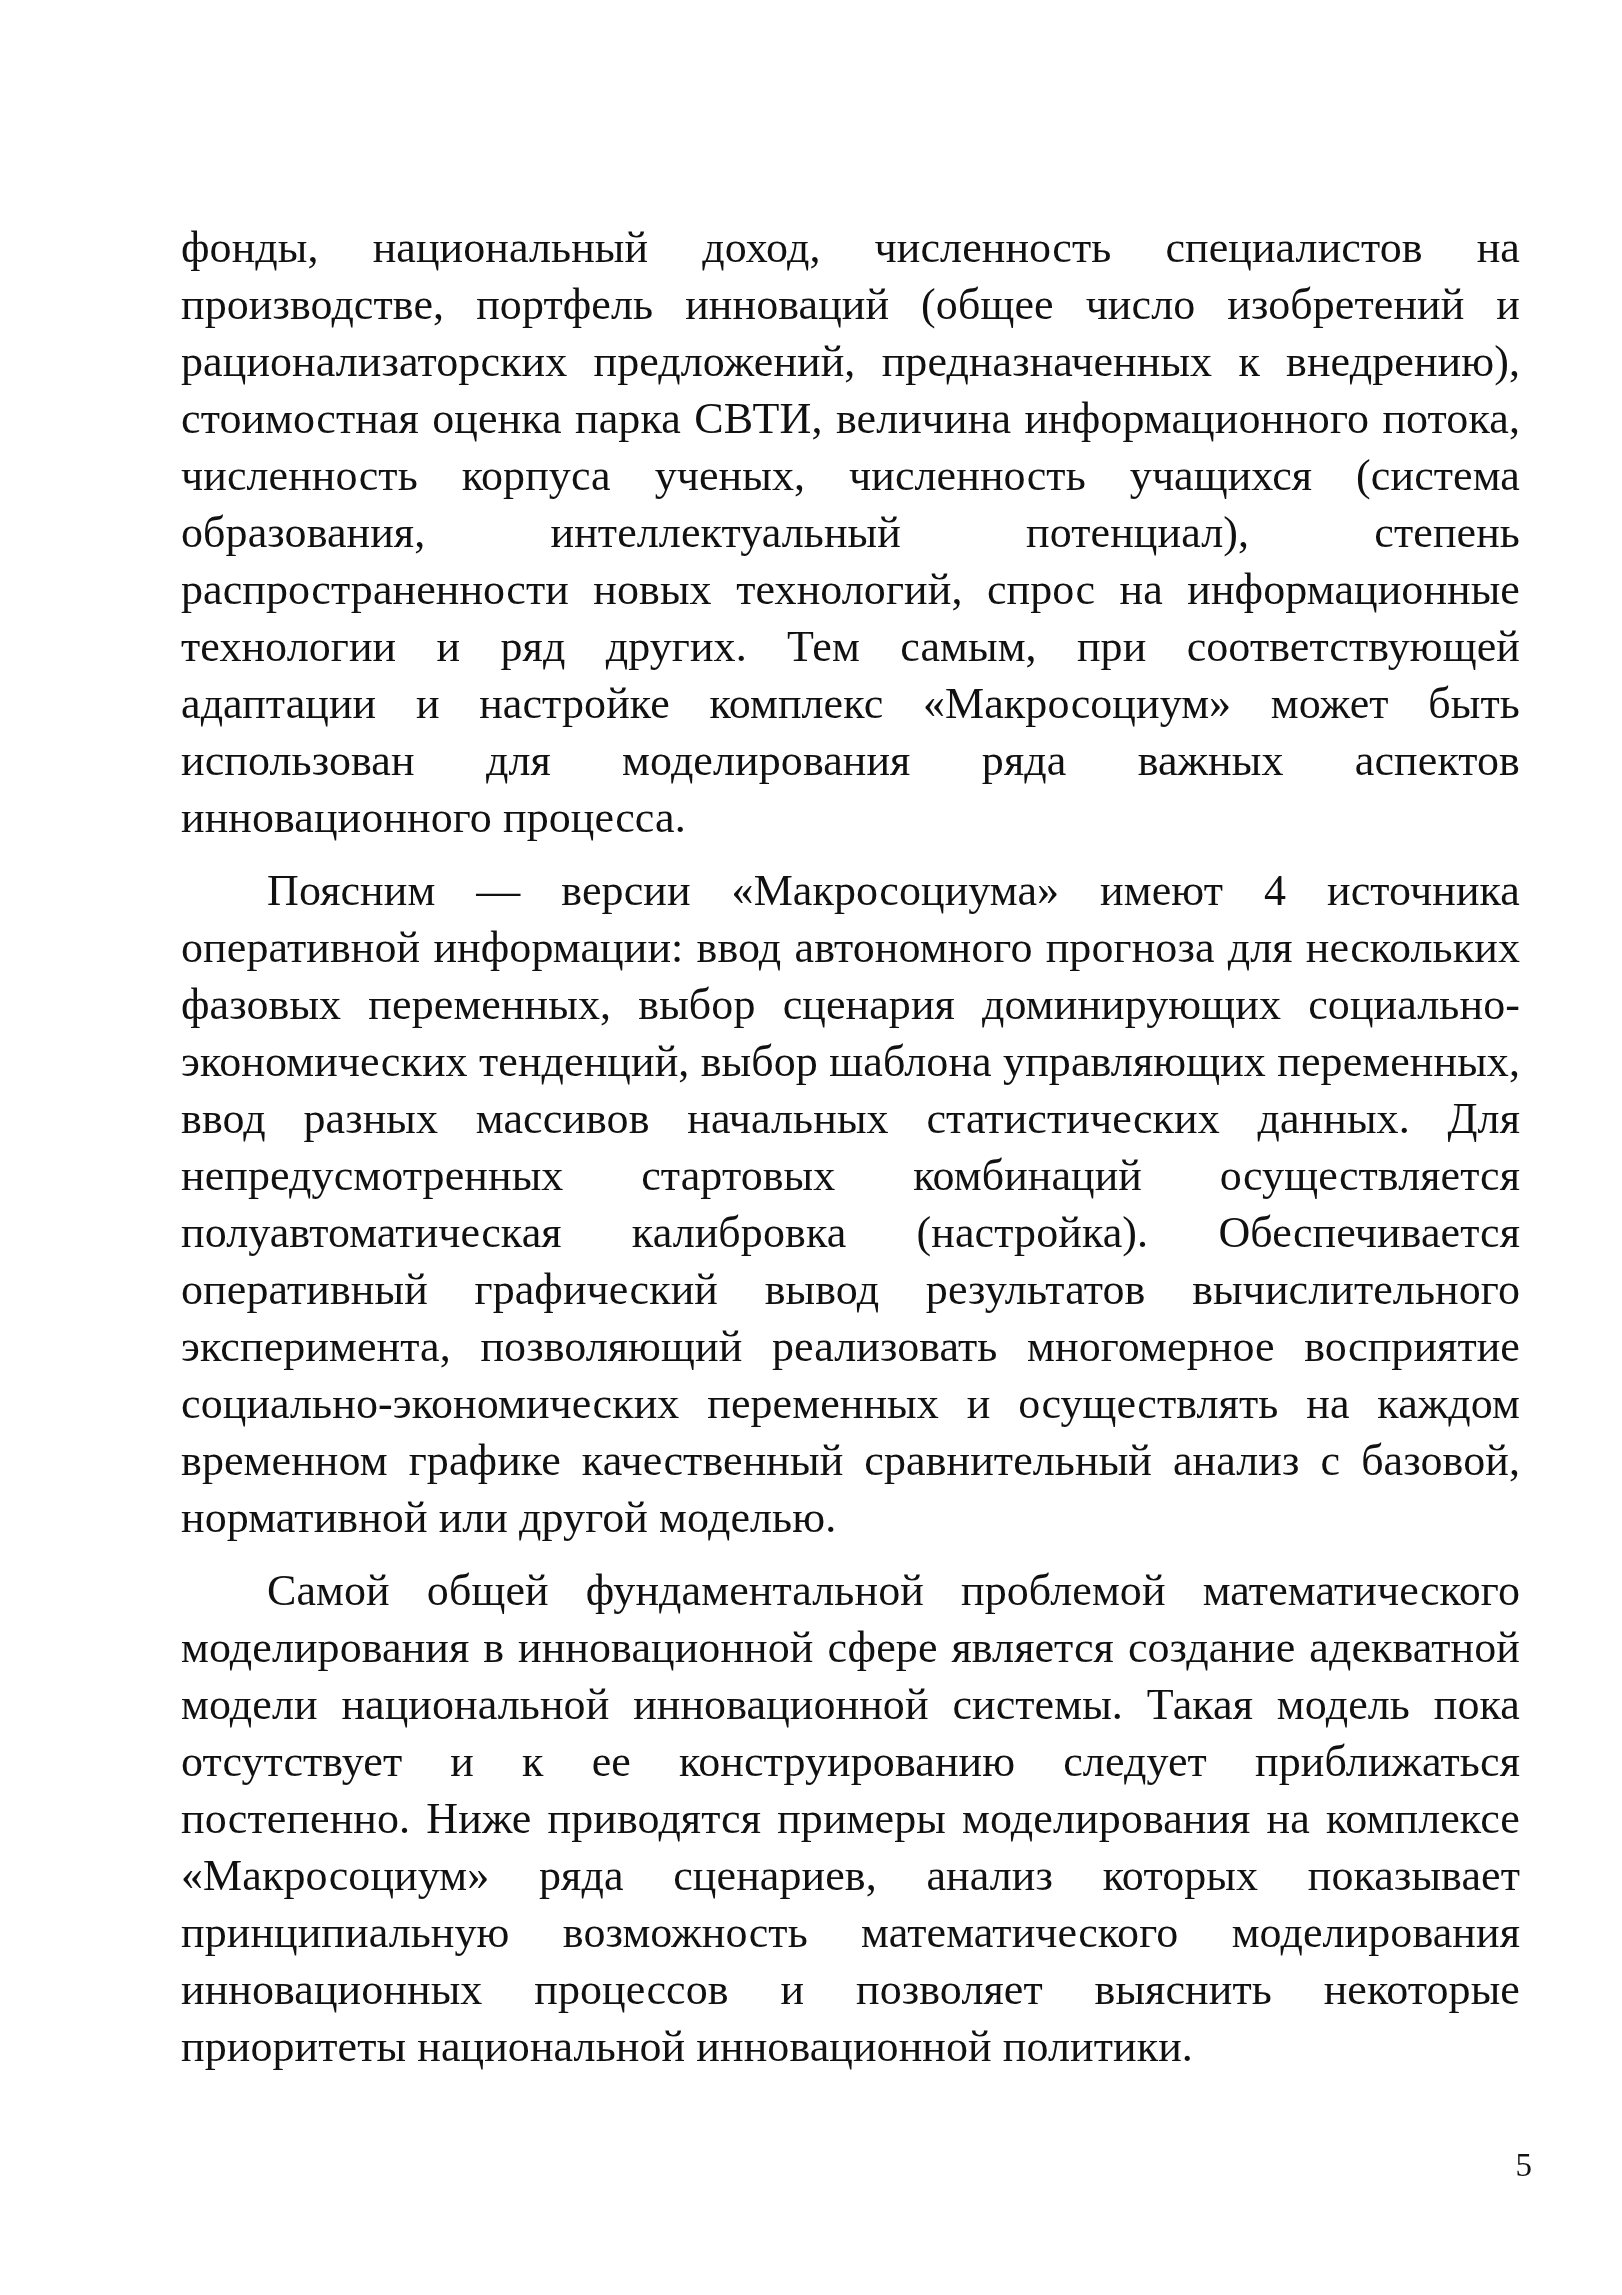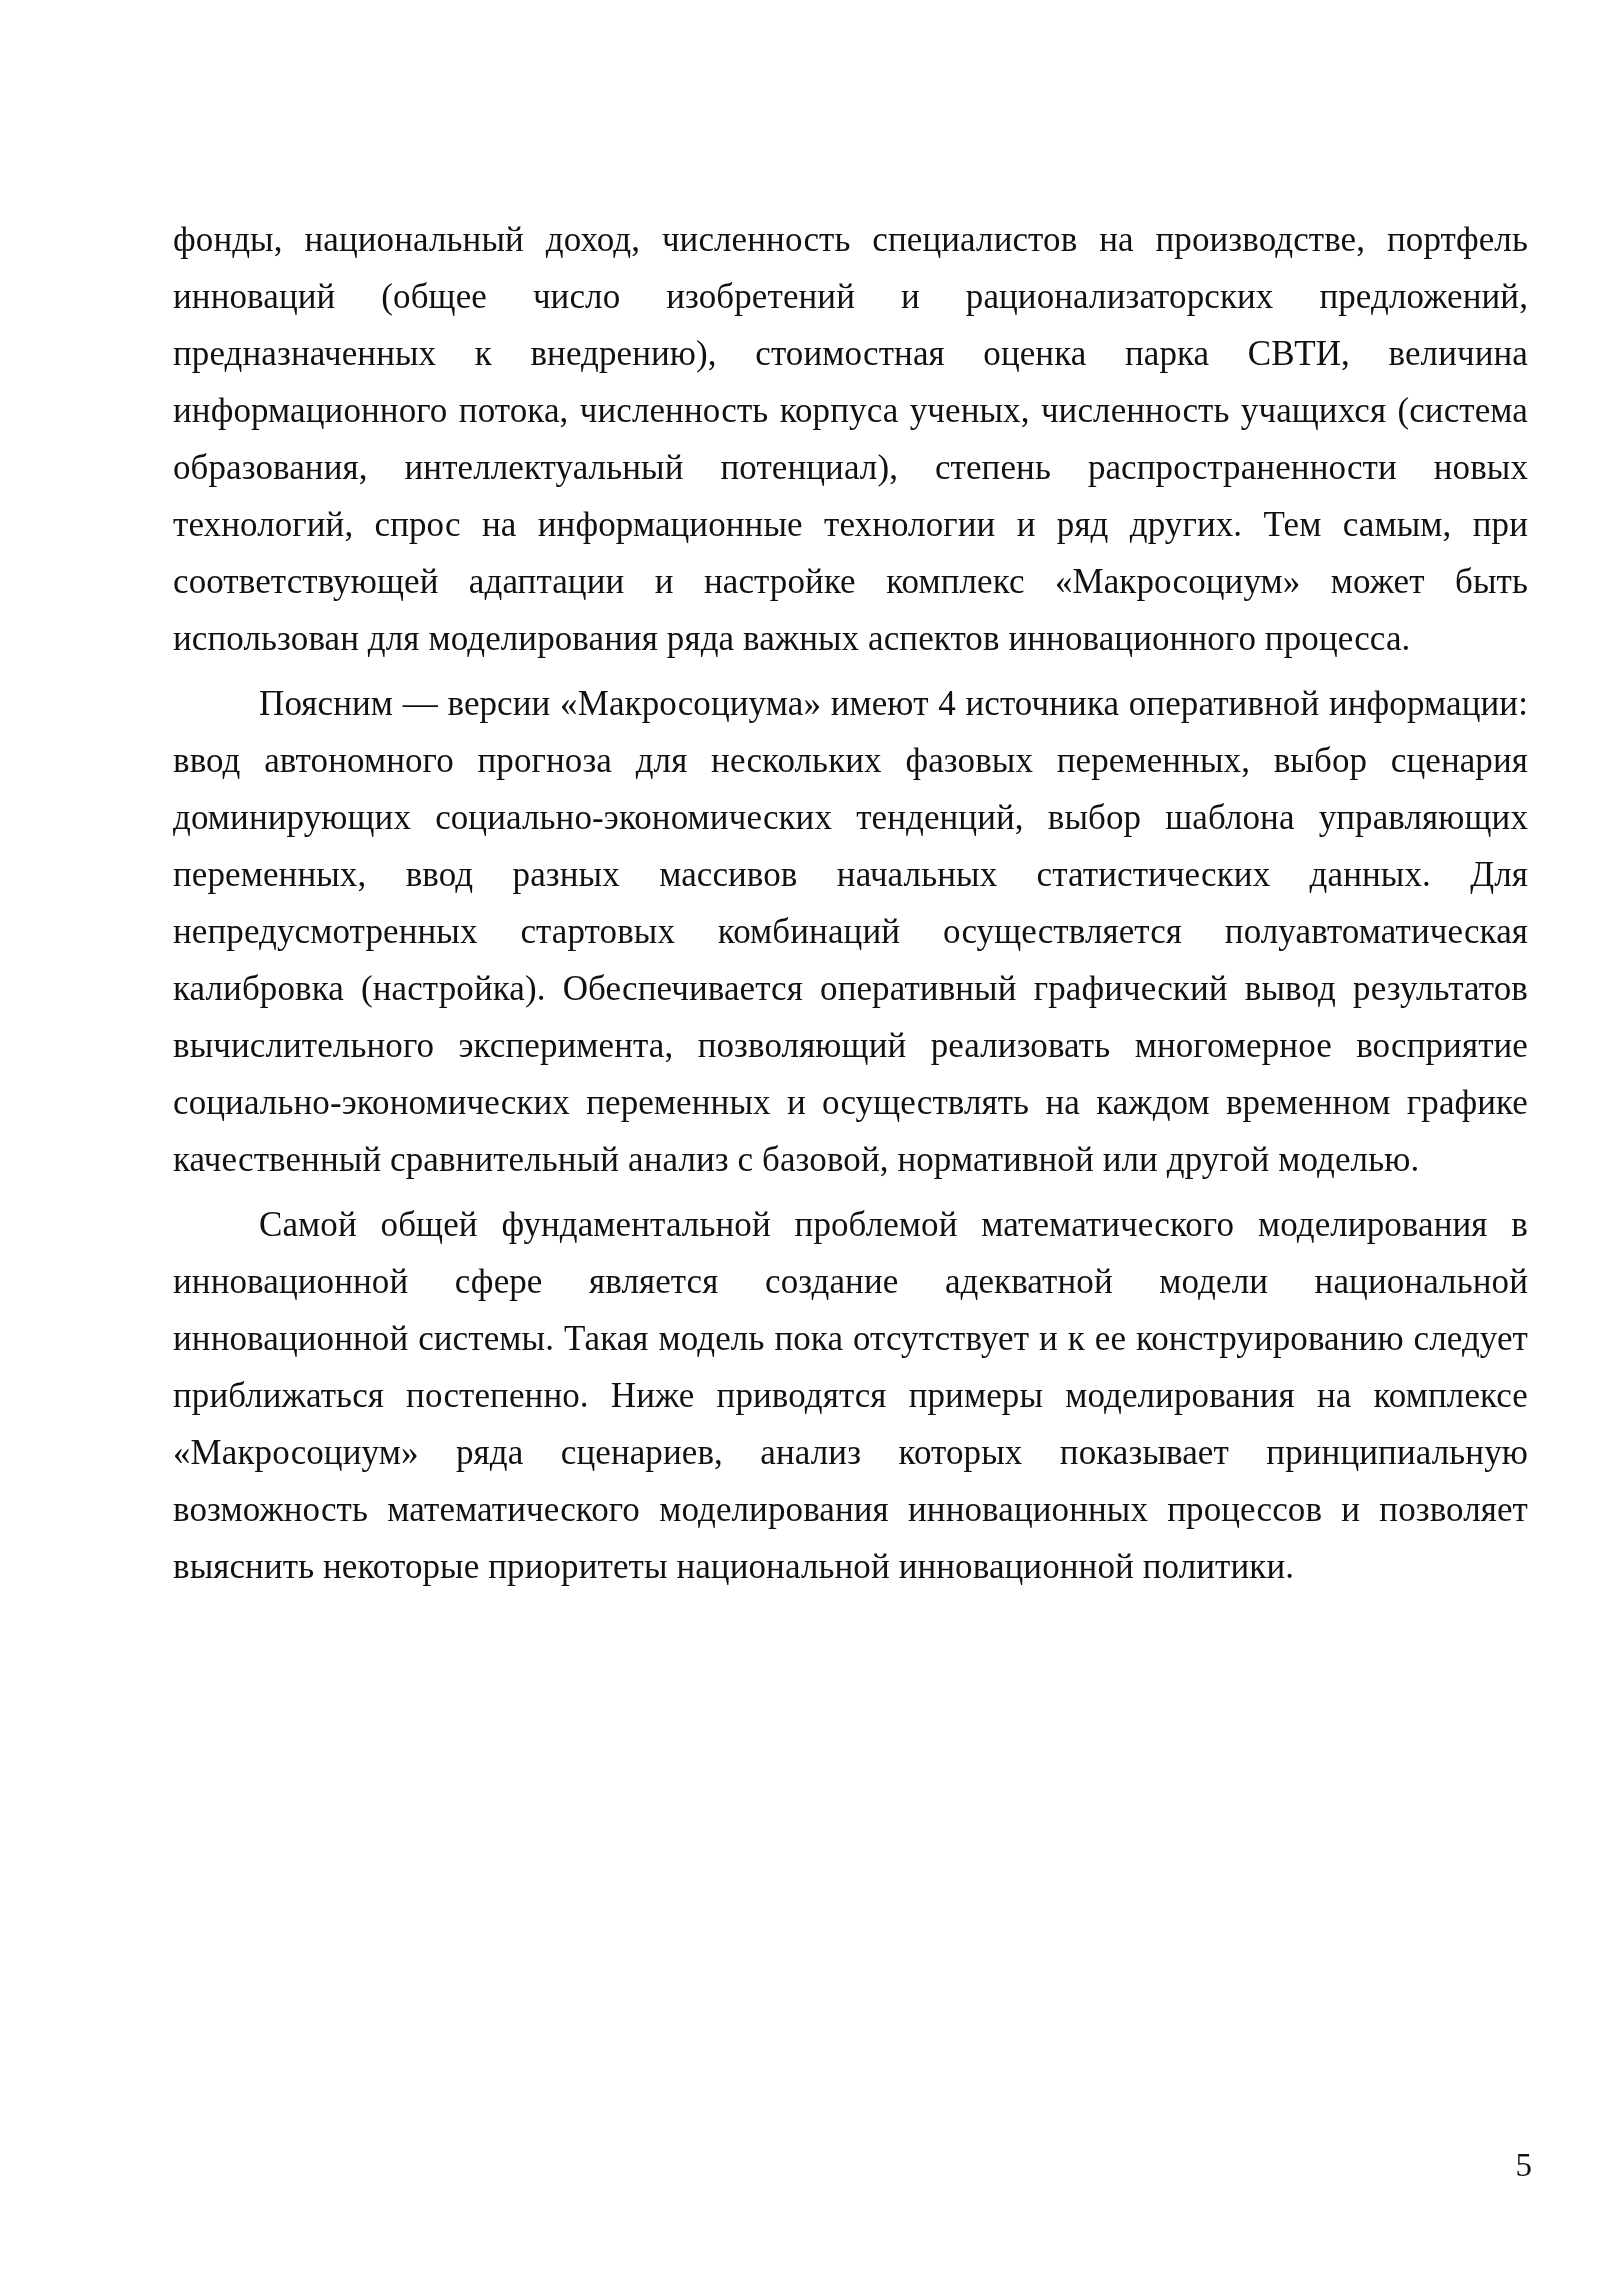--- a/index.html
+++ b/index.html
@@ -19,22 +19,22 @@
     inset: 0;
     background: #ffffff;
   }
   .content {
     position: absolute;
     top: 203px;
     left: 165px;
     right: 86px;
   }
   .para {
-    margin: 8px;
-    font-size: 35px;
+    margin: 16px;
+    font-size: 44px;
     line-height: 57px;
     text-align: justify;
     letter-spacing: 0.1px;
   }
   .para.indent {
     text-indent: 86px;
   }
   .page-number {
     position: absolute;
     right: 90px;

